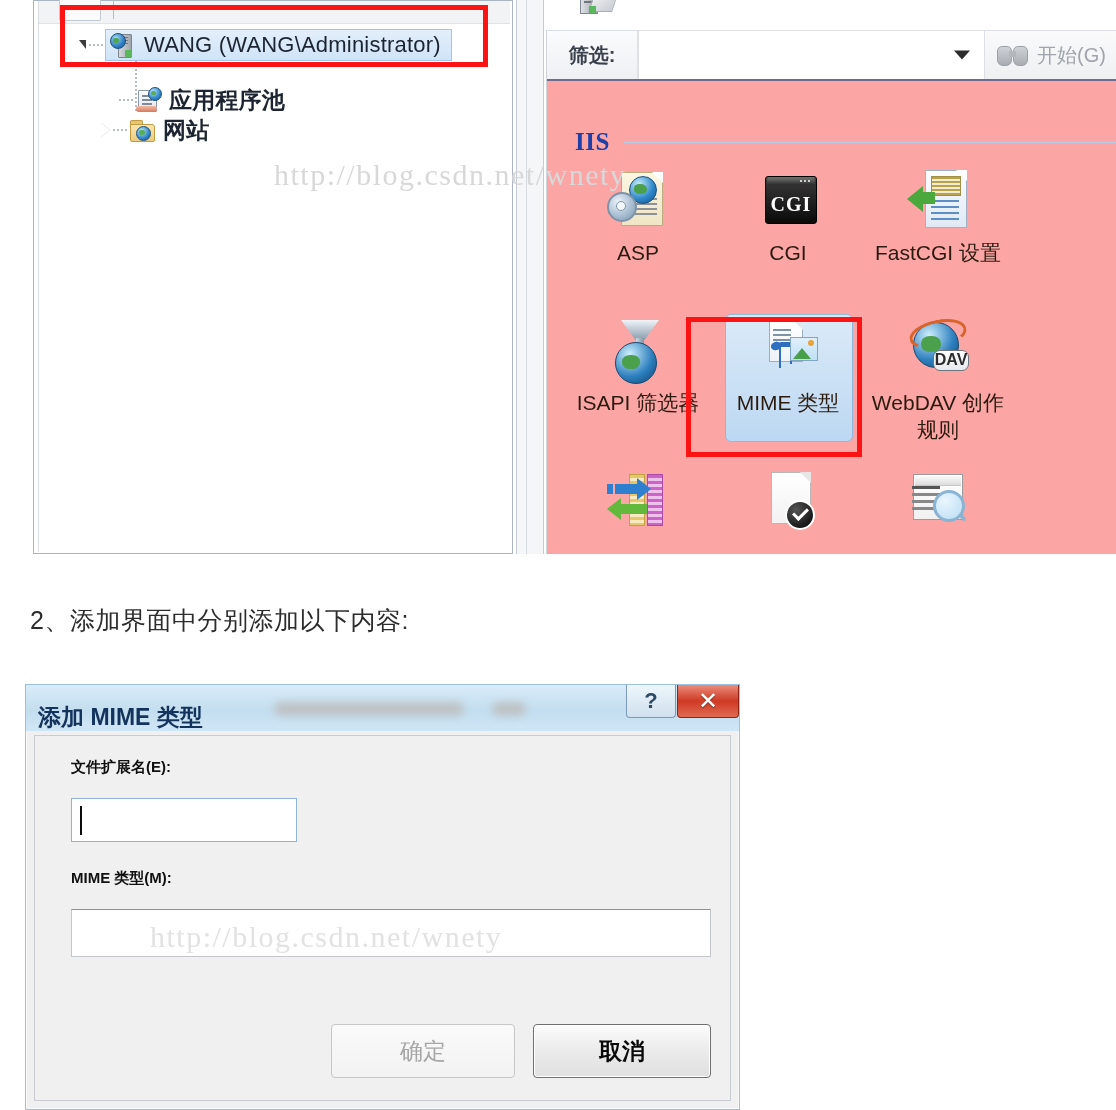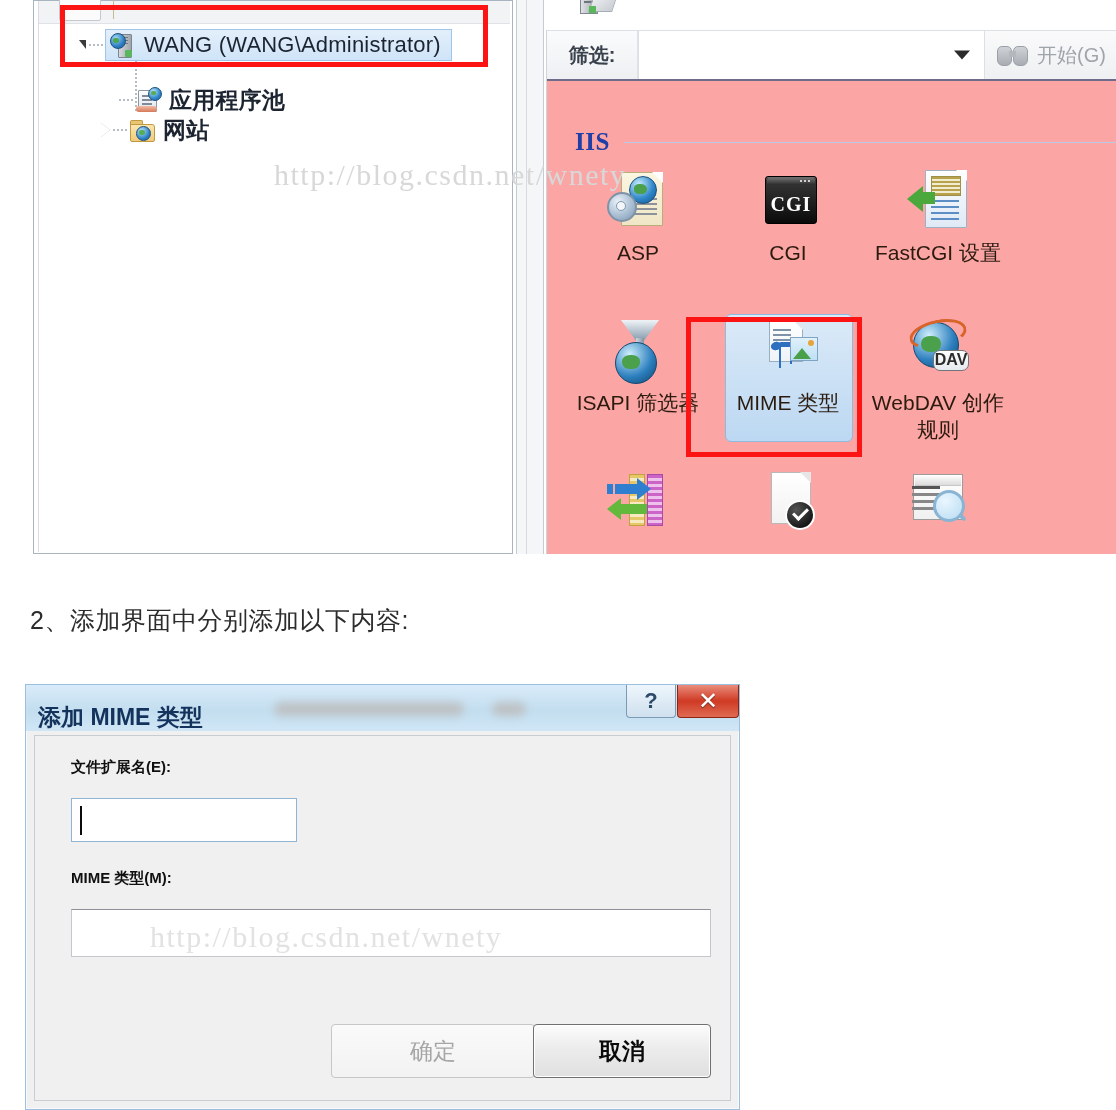--- a/index.html
+++ b/index.html
@@ -598,21 +598,21 @@
     left:36px;top:173px;width:640px;height:48px;
     border:1px solid #c3c6cb;border-top:1px solid #8d9096;
   }
 
   .btn{
     position:absolute;height:54px;box-sizing:border-box;
     display:flex;align-items:center;justify-content:center;
     font-size:23px;border-radius:4px;
   }
   .btn-ok{
-    left:296px;top:288px;width:204px;
+    left:296px;top:288px;width:184px;
     background:linear-gradient(to bottom,#fafafa,#f2f2f2);
     border:1px solid #c7c7c7;color:#a6a6a6;
   }
   .btn-cancel{
     left:498px;top:288px;width:178px;
     background:linear-gradient(to bottom,#fcfcfc,#ebebeb 48%,#e0e0e0);
     border:1px solid #707070;color:#0a0a0a;font-weight:600;
     box-shadow:0 0 0 1px #ffffff inset;
   }
 

